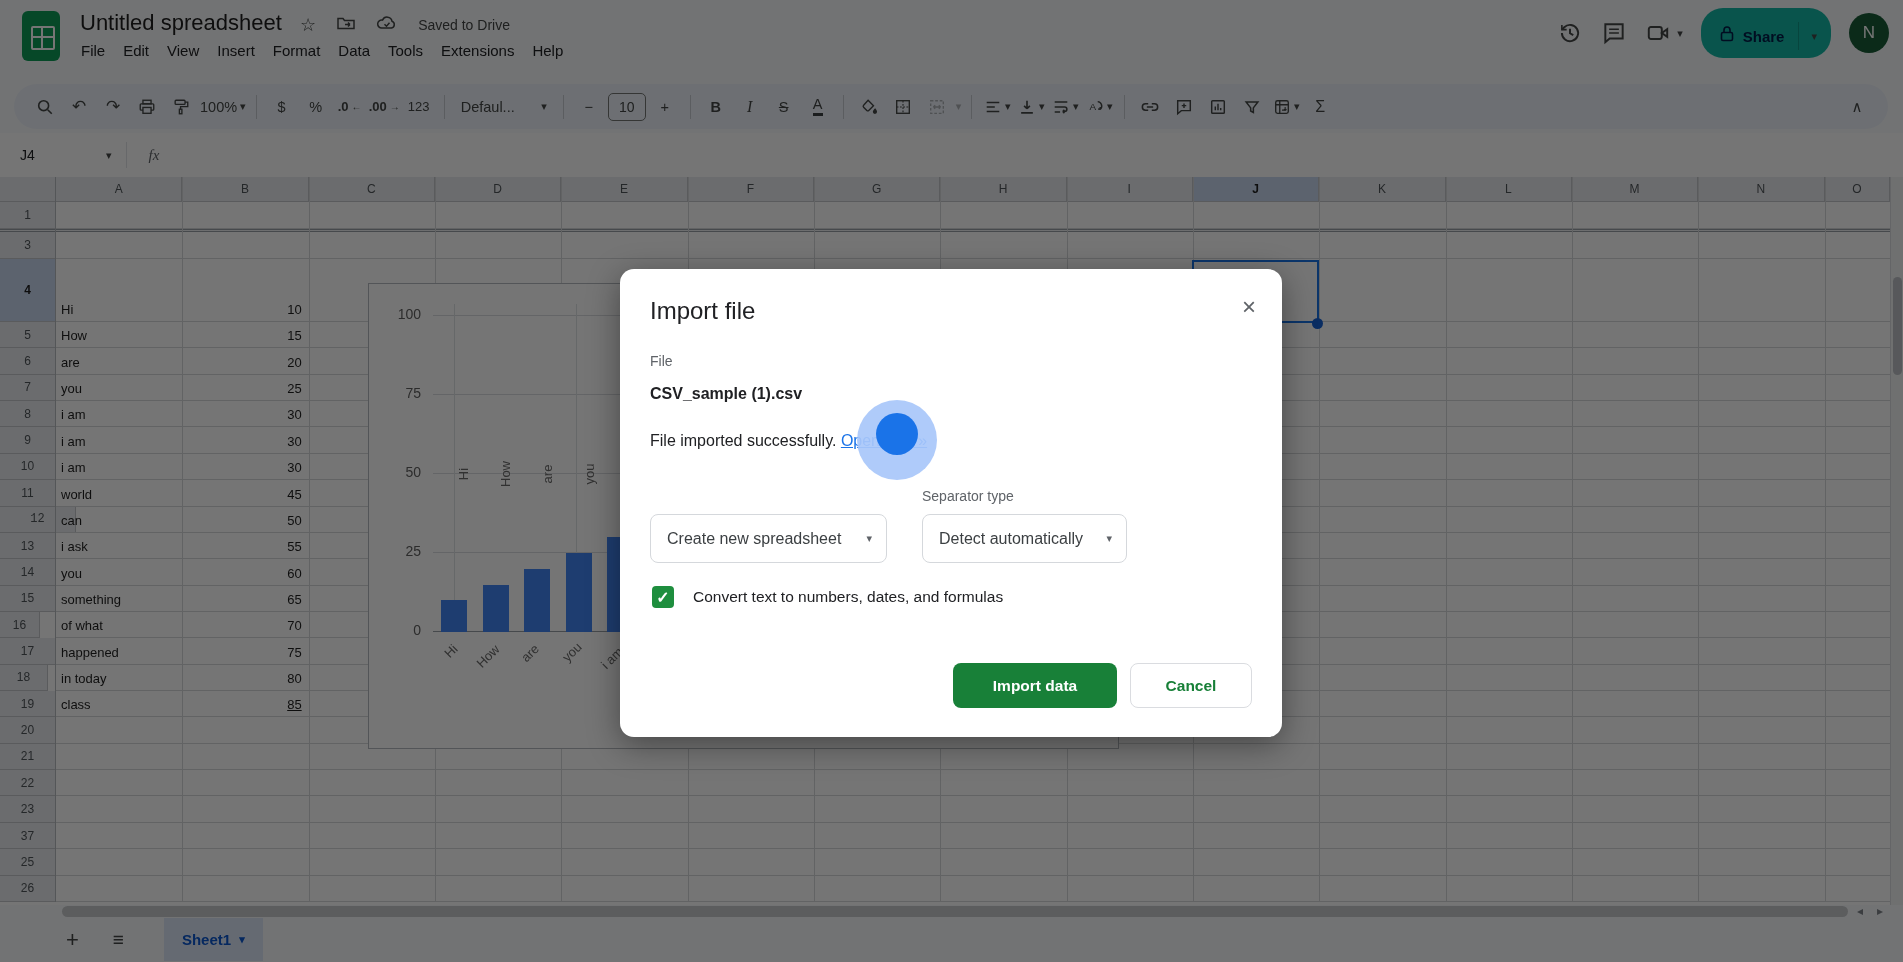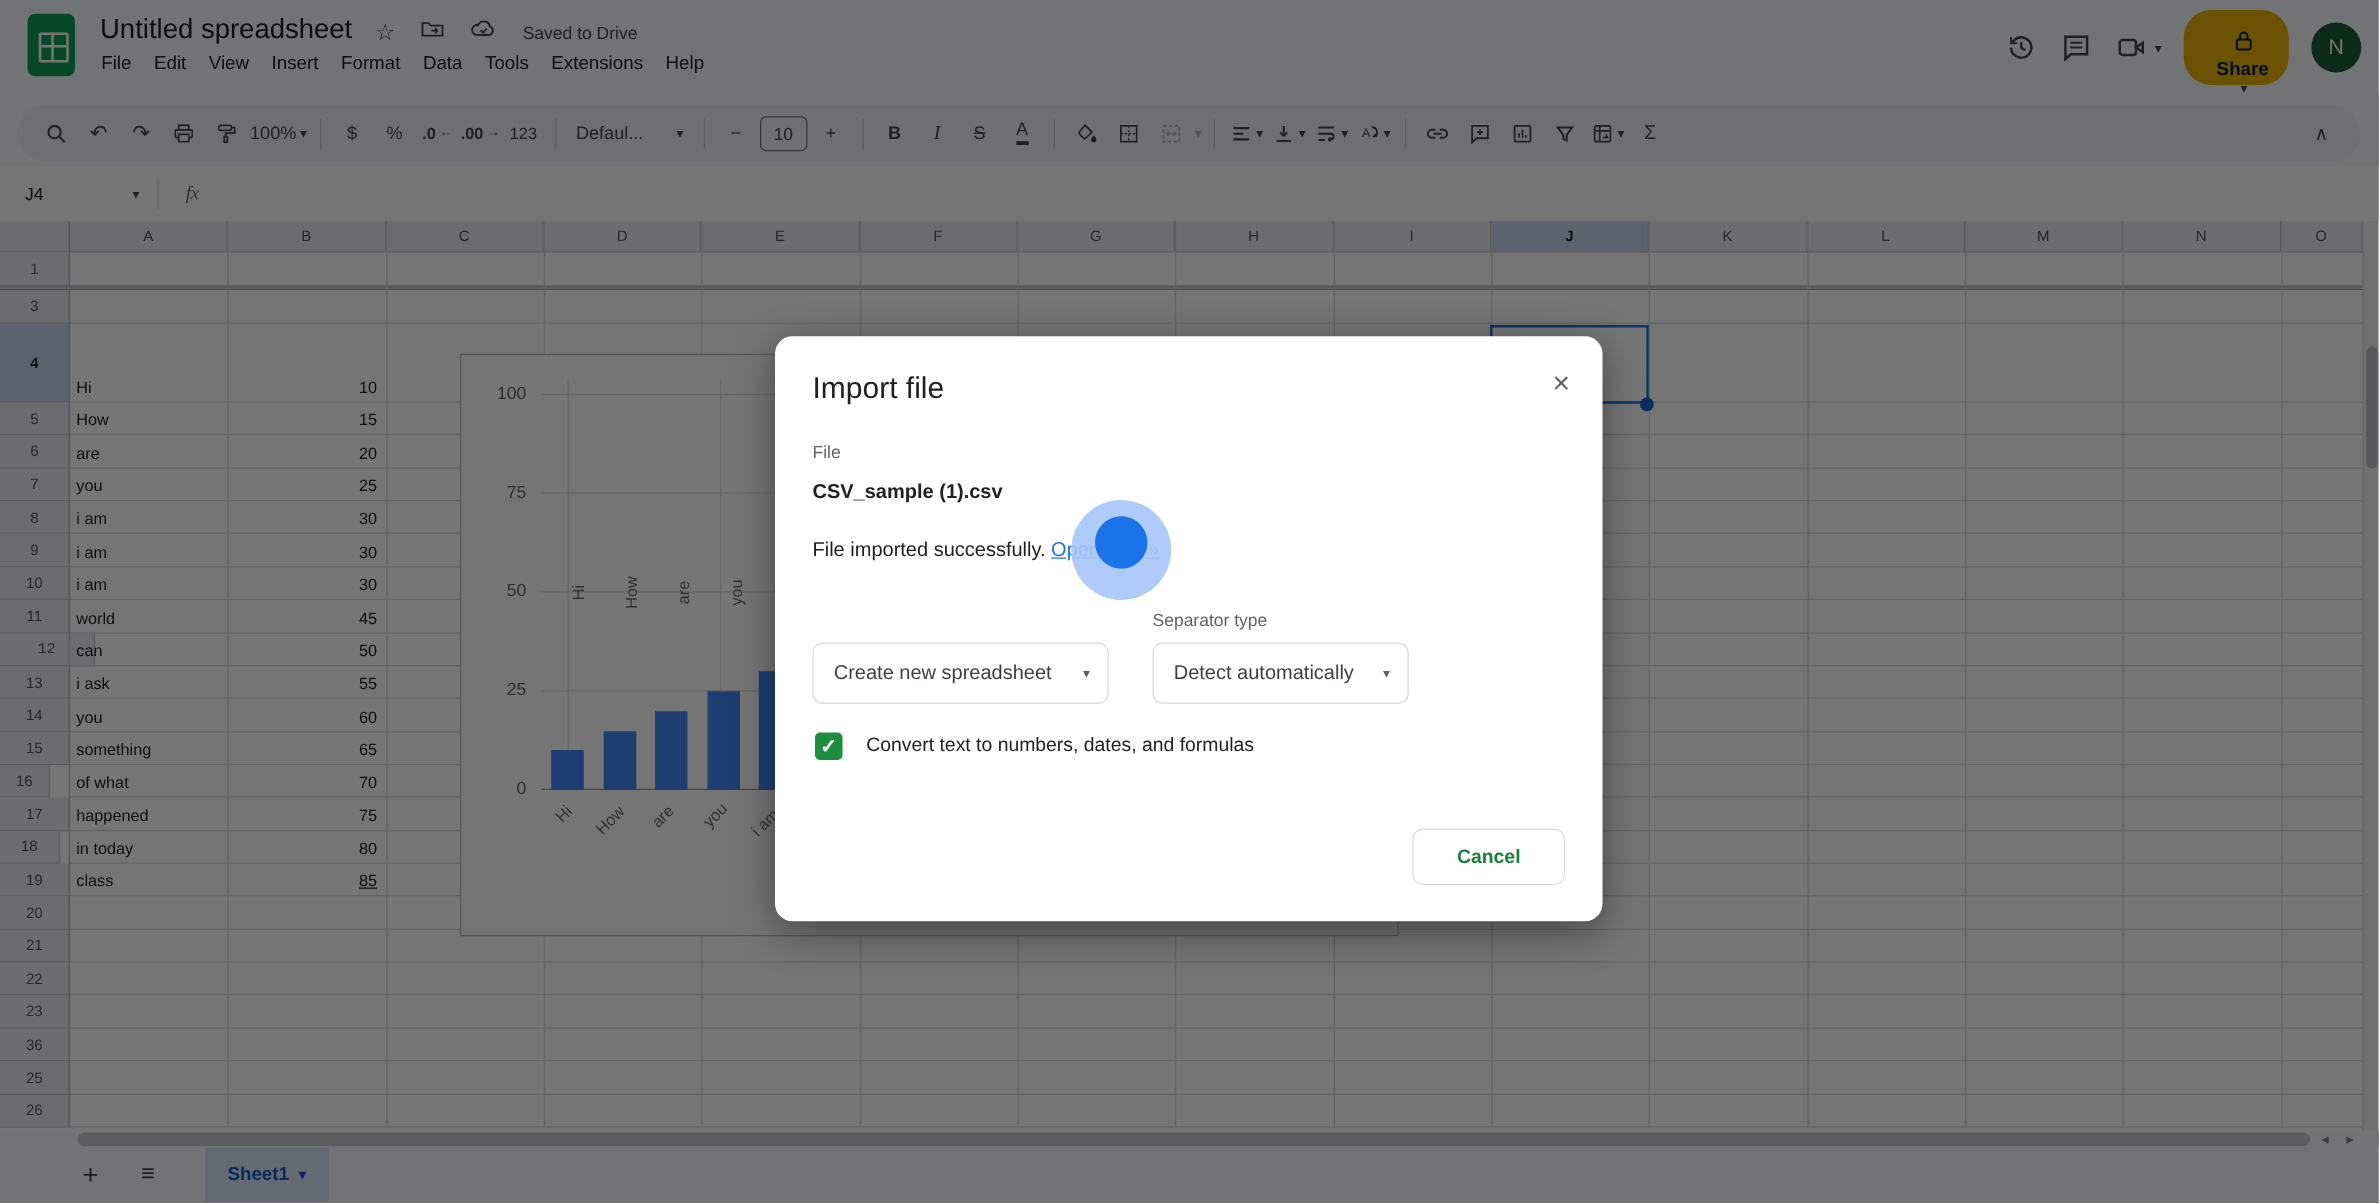--- a/index.html
+++ b/index.html
@@ -11,21 +11,21 @@
   #logo .pane{position:absolute;left:9px;top:15px;width:20px;height:20px;border:2px solid #fff;border-radius:2px;}
   #logo .pane:before{content:"";position:absolute;left:8px;top:0;width:2px;height:20px;background:#fff;}
   #logo .pane:after{content:"";position:absolute;left:0;top:8px;width:20px;height:2px;background:#fff;}
   #doc-title{position:absolute;left:80px;top:10px;font-size:22px;color:#1f1f1f;}
   .title-icons{position:absolute;top:13px;display:flex;gap:20px;align-items:center;color:#444746;}
   #saved-status{font-size:14px;color:#444746;}
   #menu-row{position:absolute;left:72px;top:38px;display:flex;}
   #menu-row span{font-size:15px;color:#202124;padding:4px 9px;border-radius:5px;}
   #top-right{position:absolute;right:14px;top:8px;display:flex;align-items:center;gap:18px;}
   .tr-icon{width:26px;height:26px;color:#444746;}
-  #share-pill{display:flex;align-items:center;height:44px;background:#eab308;border-radius:22px;padding:16px 6px 0 18px;color:#041e49;flex-direction:column;}
+  #share-pill{display:flex;align-items:center;height:44px;background:#14b8a6;border-radius:22px;padding:6px 6px 0 18px;color:#041e49;}
   #share-pill .lbl{font-size:15px;font-weight:bold;margin:0 10px 0 8px;}
   #share-pill .sep{width:1px;height:28px;background:rgba(0,0,0,.18);margin:0 4px;}
   #avatar{width:40px;height:40px;border-radius:50%;background:#185c37;color:#fff;display:flex;align-items:center;justify-content:center;font-size:17px;}
   .dd{font-size:11px;color:#444746;}
   
   #toolbar{position:absolute;left:14px;top:84px;width:1874px;height:45px;background:#edf2fa;border-radius:23px;
            display:flex;align-items:center;padding:0 16px;box-sizing:border-box;gap:4px;font-size:14px;color:#444746;}
   .tb{display:flex;align-items:center;justify-content:center;min-width:30px;height:30px;border-radius:4px;gap:3px;white-space:nowrap;}
   .tb svg{display:block;}
   .tdiv{width:1px;height:24px;background:#c6cad1;margin:0 6px;}
@@ -362,21 +362,21 @@
       <div class="rowhdr" style="left: 0px; top: 514.04px; width: 56px; height: 26.36px;">19</div>
       <div class="hline" style="left: 56px; top: 539.4px; width: 1834px; height: 1px;"></div>
       <div class="rowhdr" style="left: 0px; top: 540.4px; width: 56px; height: 26.36px;">20</div>
       <div class="hline" style="left: 56px; top: 565.76px; width: 1834px; height: 1px;"></div>
       <div class="rowhdr" style="left: 0px; top: 566.76px; width: 56px; height: 26.36px;">21</div>
       <div class="hline" style="left: 56px; top: 592.12px; width: 1834px; height: 1px;"></div>
       <div class="rowhdr" style="left: 0px; top: 593.12px; width: 56px; height: 26.36px;">22</div>
       <div class="hline" style="left: 56px; top: 618.48px; width: 1834px; height: 1px;"></div>
       <div class="rowhdr" style="left: 0px; top: 619.48px; width: 56px; height: 26.36px;">23</div>
       <div class="hline" style="left: 56px; top: 644.84px; width: 1834px; height: 1px;"></div>
-      <div class="rowhdr" style="left: 0px; top: 645.84px; width: 56px; height: 26.36px;">36</div>
+      <div class="rowhdr" style="left: 0px; top: 645.84px; width: 56px; height: 26.36px;">37</div>
       <div class="hline" style="left: 56px; top: 671.2px; width: 1834px; height: 1px;"></div>
       <div class="rowhdr" style="left: 0px; top: 672.2px; width: 56px; height: 26.36px;">25</div>
       <div class="hline" style="left: 56px; top: 697.56px; width: 1834px; height: 1px;"></div>
       <div class="rowhdr" style="left: 0px; top: 698.56px; width: 56px; height: 26.36px;">26</div>
       <div class="hline" style="left: 56px; top: 723.92px; width: 1834px; height: 1px;"></div>
       <div class="vline" style="left: 182.33px; top: 0px; width: 1px; height: 724.92px;"></div>
       <div class="vline" style="left: 308.66px; top: 0px; width: 1px; height: 724.92px;"></div>
       <div class="vline" style="left: 434.99px; top: 0px; width: 1px; height: 724.92px;"></div>
       <div class="vline" style="left: 561.32px; top: 0px; width: 1px; height: 724.92px;"></div>
       <div class="vline" style="left: 687.65px; top: 0px; width: 1px; height: 724.92px;"></div>
@@ -496,16 +496,17 @@
       <span class="dd" style="color:#5f6368;">▾</span>
     </div>
     <div class="dlg-select" style="left:302px;width:205px;">
       <span>Detect automatically</span>
       <span class="dd" style="color:#5f6368;">▾</span>
     </div>
 
     <div id="dlg-check">✓</div>
     <div id="dlg-check-label">Convert text to numbers, dates, and formulas</div>
 
+    <div id="btn-import" class="dlg-btn">Import data</div>
     <div id="btn-cancel" class="dlg-btn">Cancel</div>
   </div>
 
 </div>
 
 </body></html>

